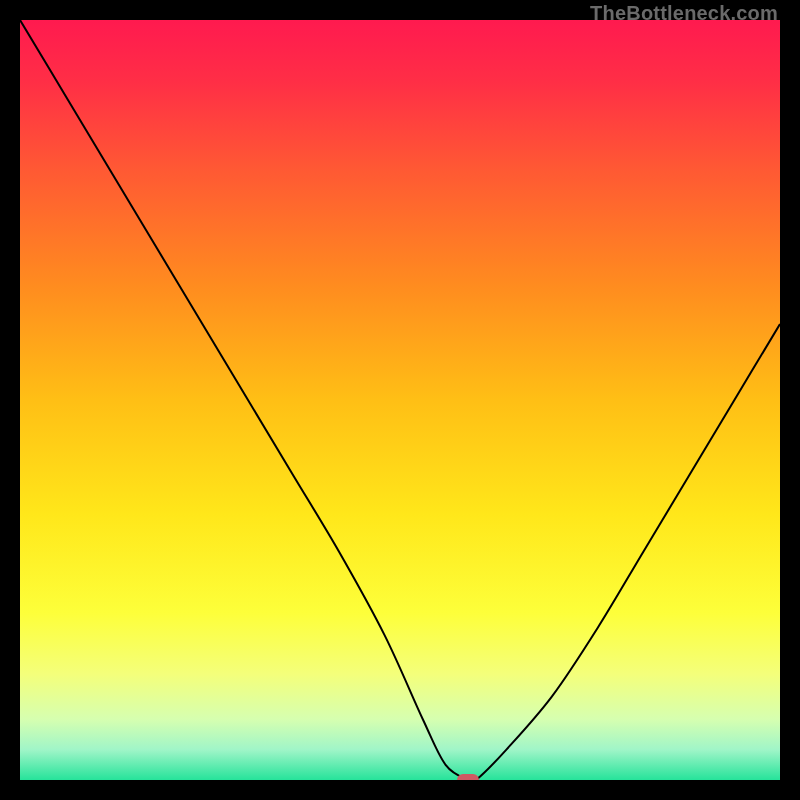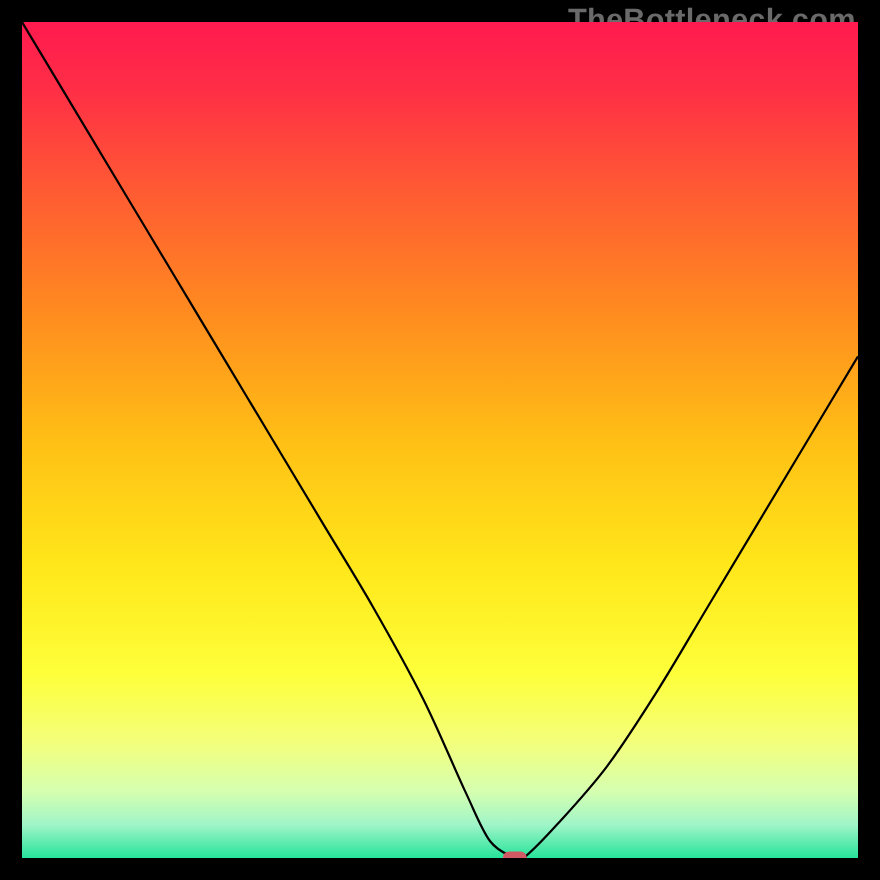--- a/index.html
+++ b/index.html
@@ -31,21 +31,21 @@
   }
   svg.curve {
     position: absolute;
     left: 0; top: 0;
     width: 100%; height: 100%;
   }
   .watermark {
     position: absolute;
     top: 2px;
     right: 22px;
-    font-size: 28px;
+    font-size: 20px;
     font-weight: 600;
     color: #6a6a6a;
     letter-spacing: 0.2px;
   }
   .marker {
     position: absolute;
     width: 22px;
     height: 12px;
     border-radius: 6px;
     transform: translate(-50%, -50%);

